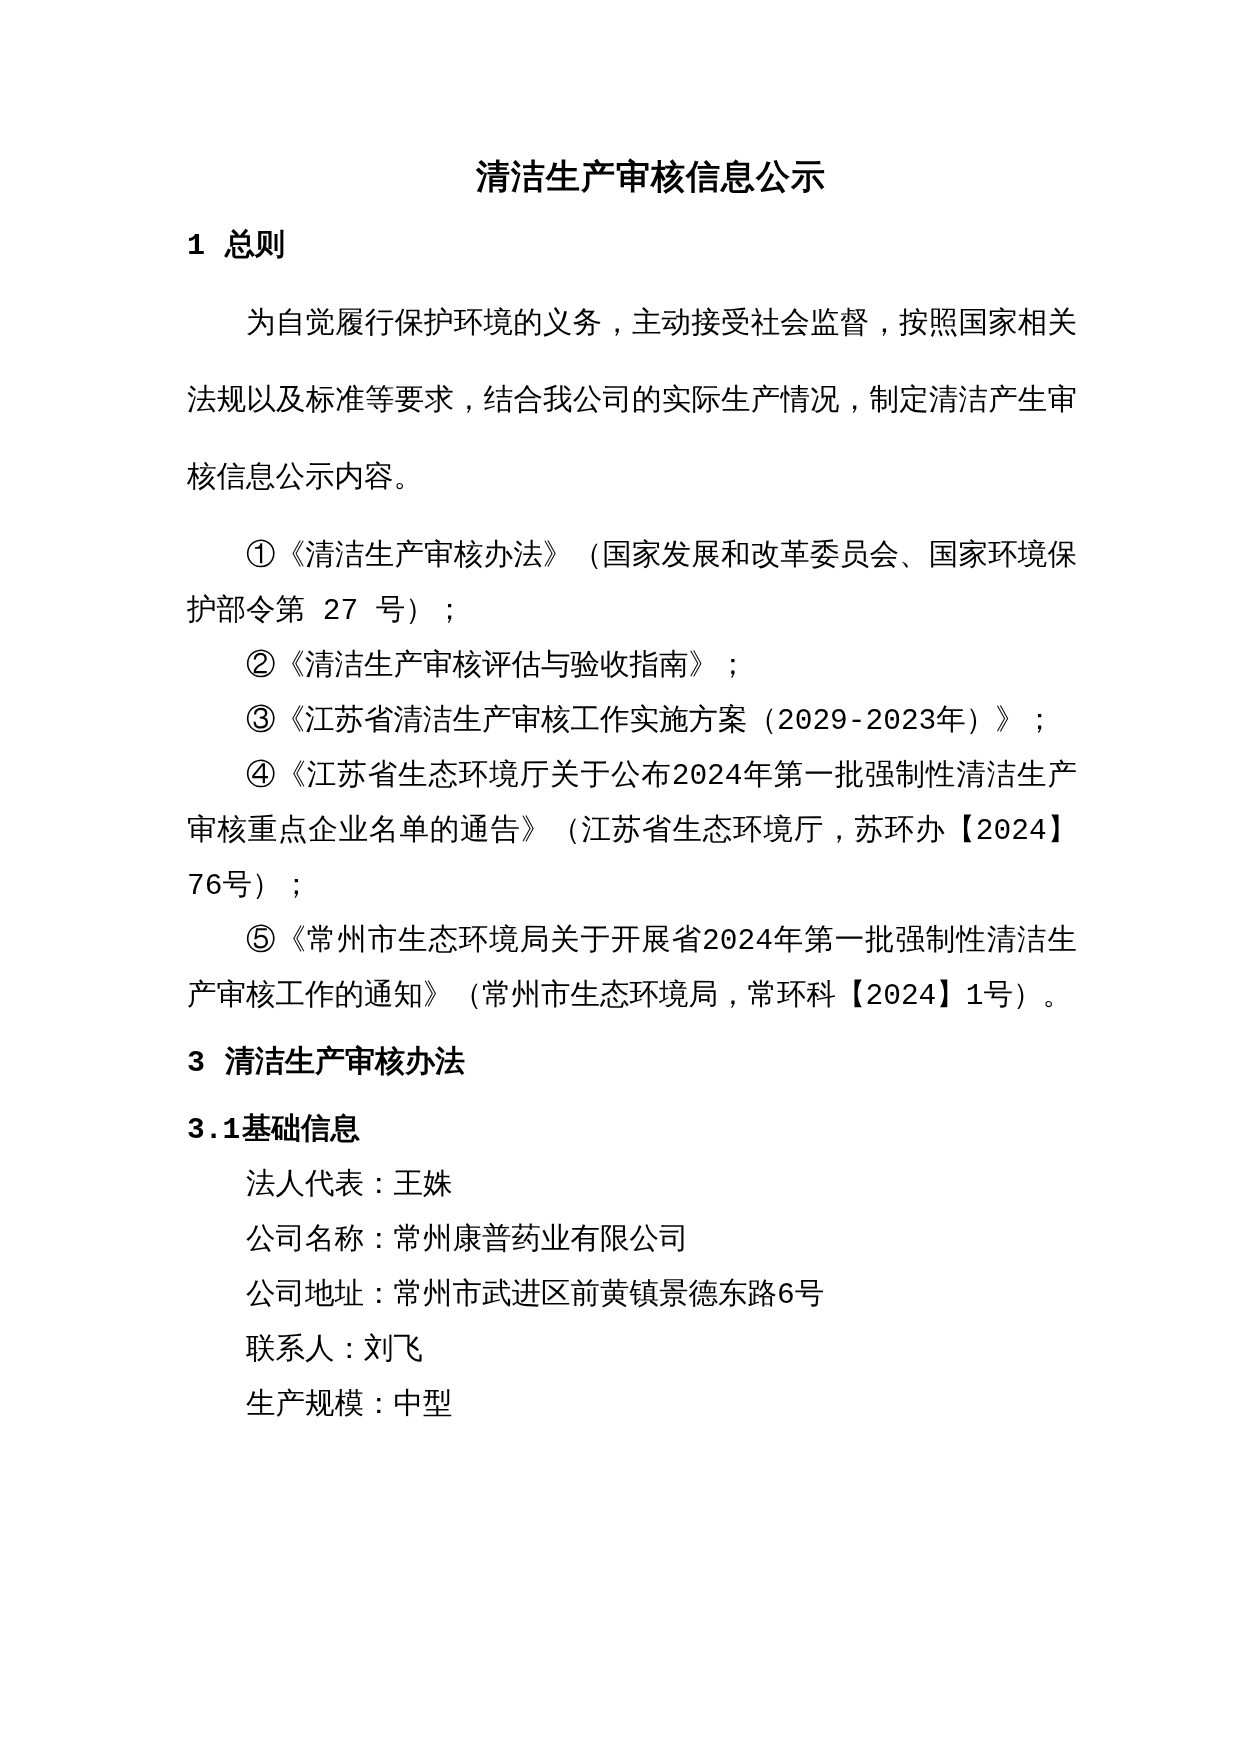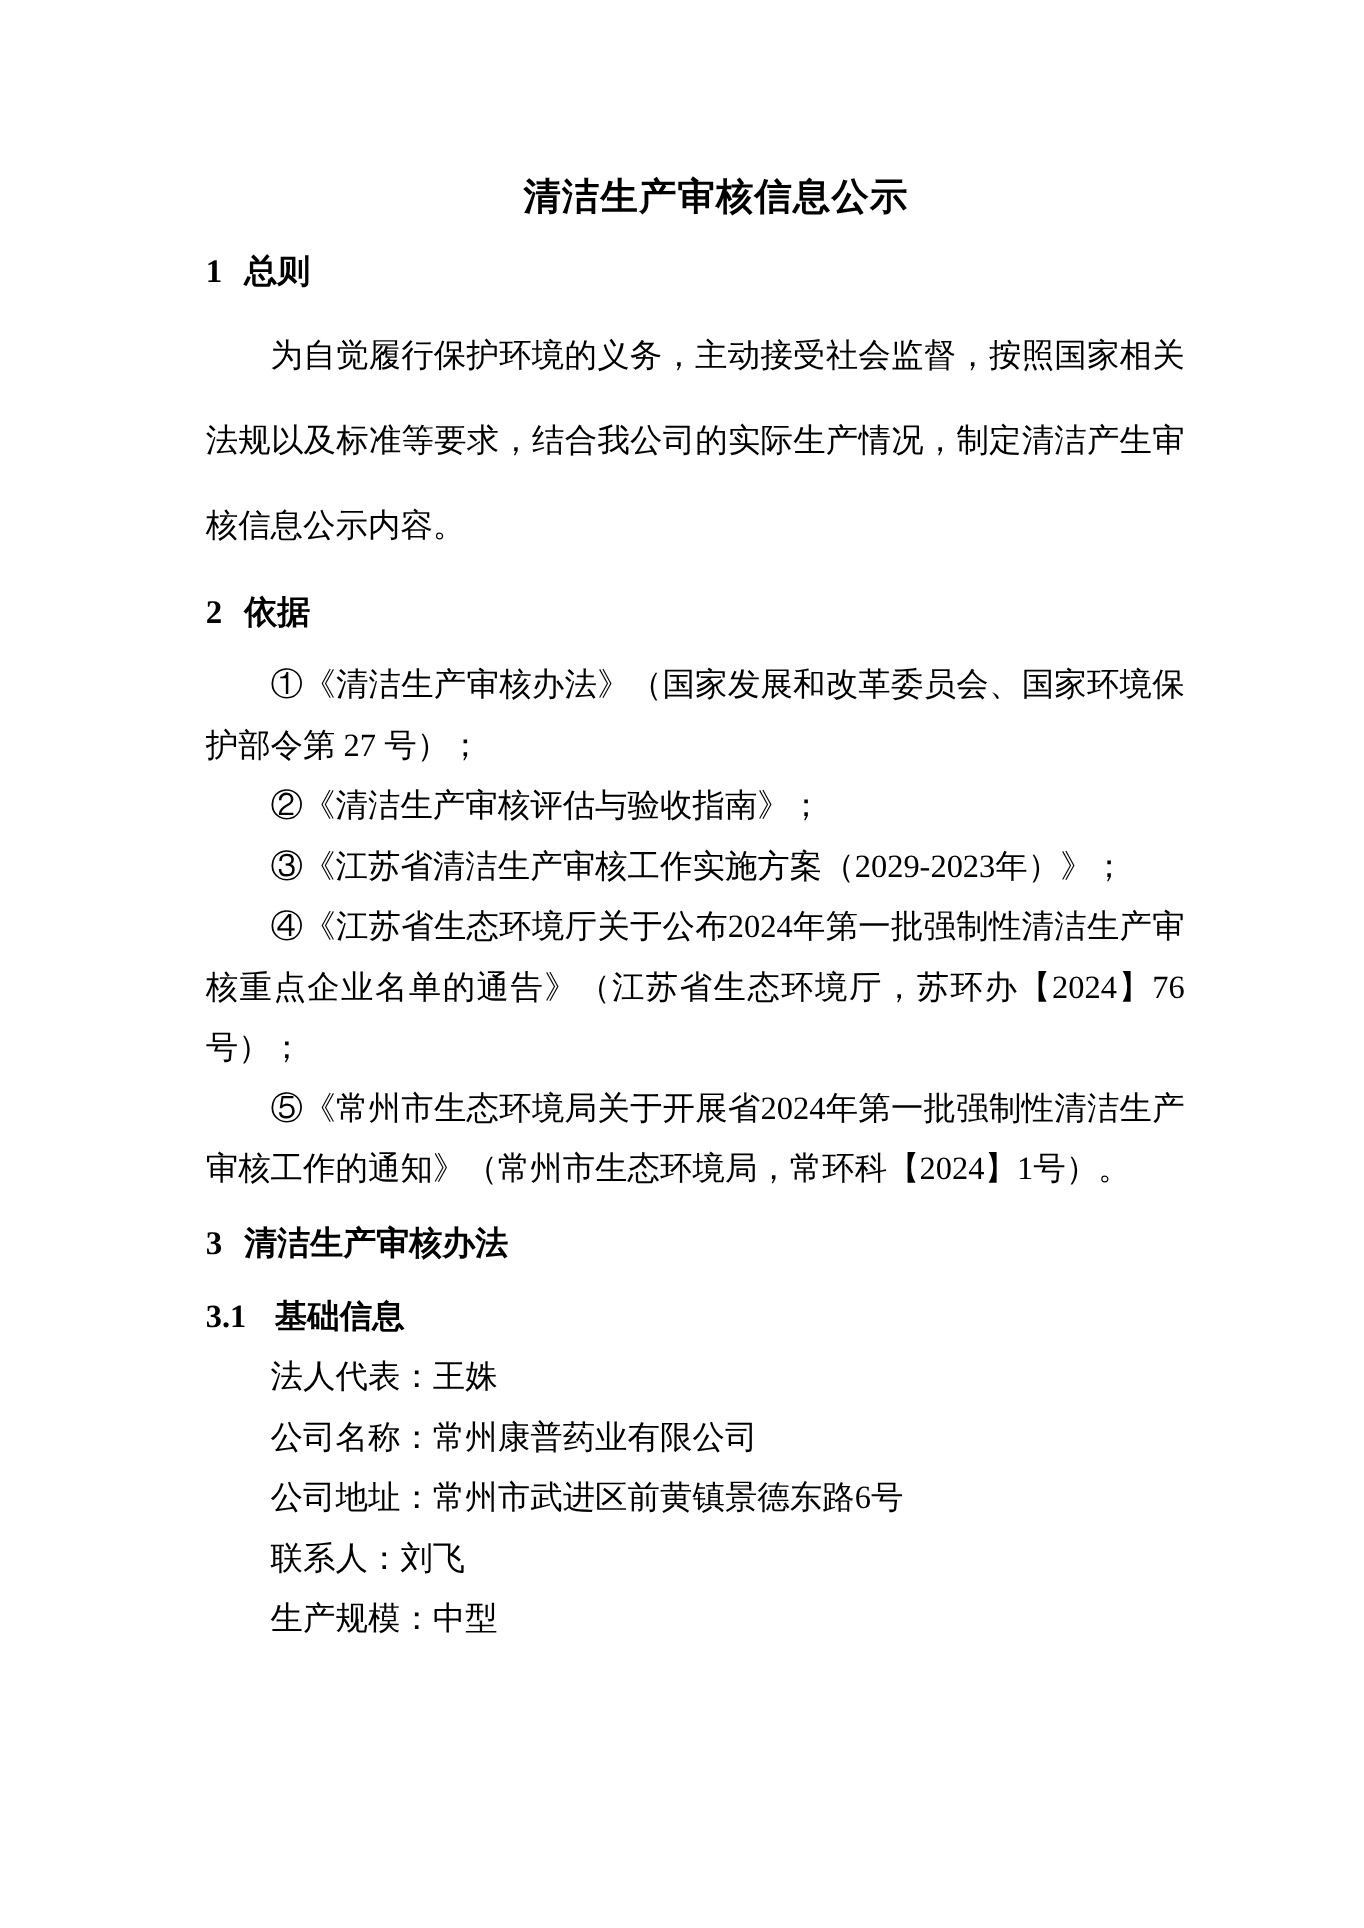--- a/index.html
+++ b/index.html
@@ -1,15 +1,15 @@
 <!DOCTYPE html>
 <html><head>
 <meta charset="utf-8">
 <style>
-  * { margin: 0; padding: 0; box-sizing: border-box; }
+  * { margin: 0; padding: 0; box-sizing: border-box; font-family: Liberation Mono, monospace; }
   html, body { background: #ffffff; }
   body {
     width: 1240px;
     height: 1753px;
     font-family: "Liberation Serif", "DejaVu Serif", serif;
     color: #000000;
     overflow: hidden;
   }
   .page {
     width: 1240px;
@@ -55,21 +55,21 @@
     text-indent: 2em;
   }
   .basis-list { margin-top: 12px; }
   .sub-heading {
     width: 890px;
     font-size: 29.5px;
     font-weight: bold;
     line-height: 55px;
     margin-top: 12px;
   }
-  .sub-heading .h-label { margin-left: 26px; }
+  .sub-heading .h-label { margin-left: 2px; }
   .field-line {
     width: 890px;
     font-size: 29.5px;
     line-height: 55px;
     text-indent: 2em;
     white-space: nowrap;
   }
 </style>
 </head>
 <body>
@@ -78,23 +78,20 @@
   <div class="content">
 
     <div class="doc-title">清洁生产审核信息公示</div>
 
     <div class="sec-heading">
       <span class="h-num">1</span><span class="h-label">总则</span>
     </div>
 
     <p class="body-para">为自觉履行保护环境的义务，主动接受社会监督，按照国家相关法规以及标准等要求，结合我公司的实际生产情况，制定清洁产生审核信息公示内容。</p>
 
-    <div class="sec-heading">
-      <span class="h-num">2</span><span class="h-label">依据</span>
-    </div>
 
     <div class="basis-list">
       <p class="basis-item">①《清洁生产审核办法》（国家发展和改革委员会、国家环境保护部令第 27 号）；</p>
       <p class="basis-item">②《清洁生产审核评估与验收指南》；</p>
       <p class="basis-item">③《江苏省清洁生产审核工作实施方案（2029-2023年）》；</p>
       <p class="basis-item">④《江苏省生态环境厅关于公布2024年第一批强制性清洁生产审核重点企业名单的通告》（江苏省生态环境厅，苏环办【2024】76号）；</p>
       <p class="basis-item">⑤《常州市生态环境局关于开展省2024年第一批强制性清洁生产审核工作的通知》（常州市生态环境局，常环科【2024】1号）。</p>
     </div>
 
     <div class="sec-heading">

